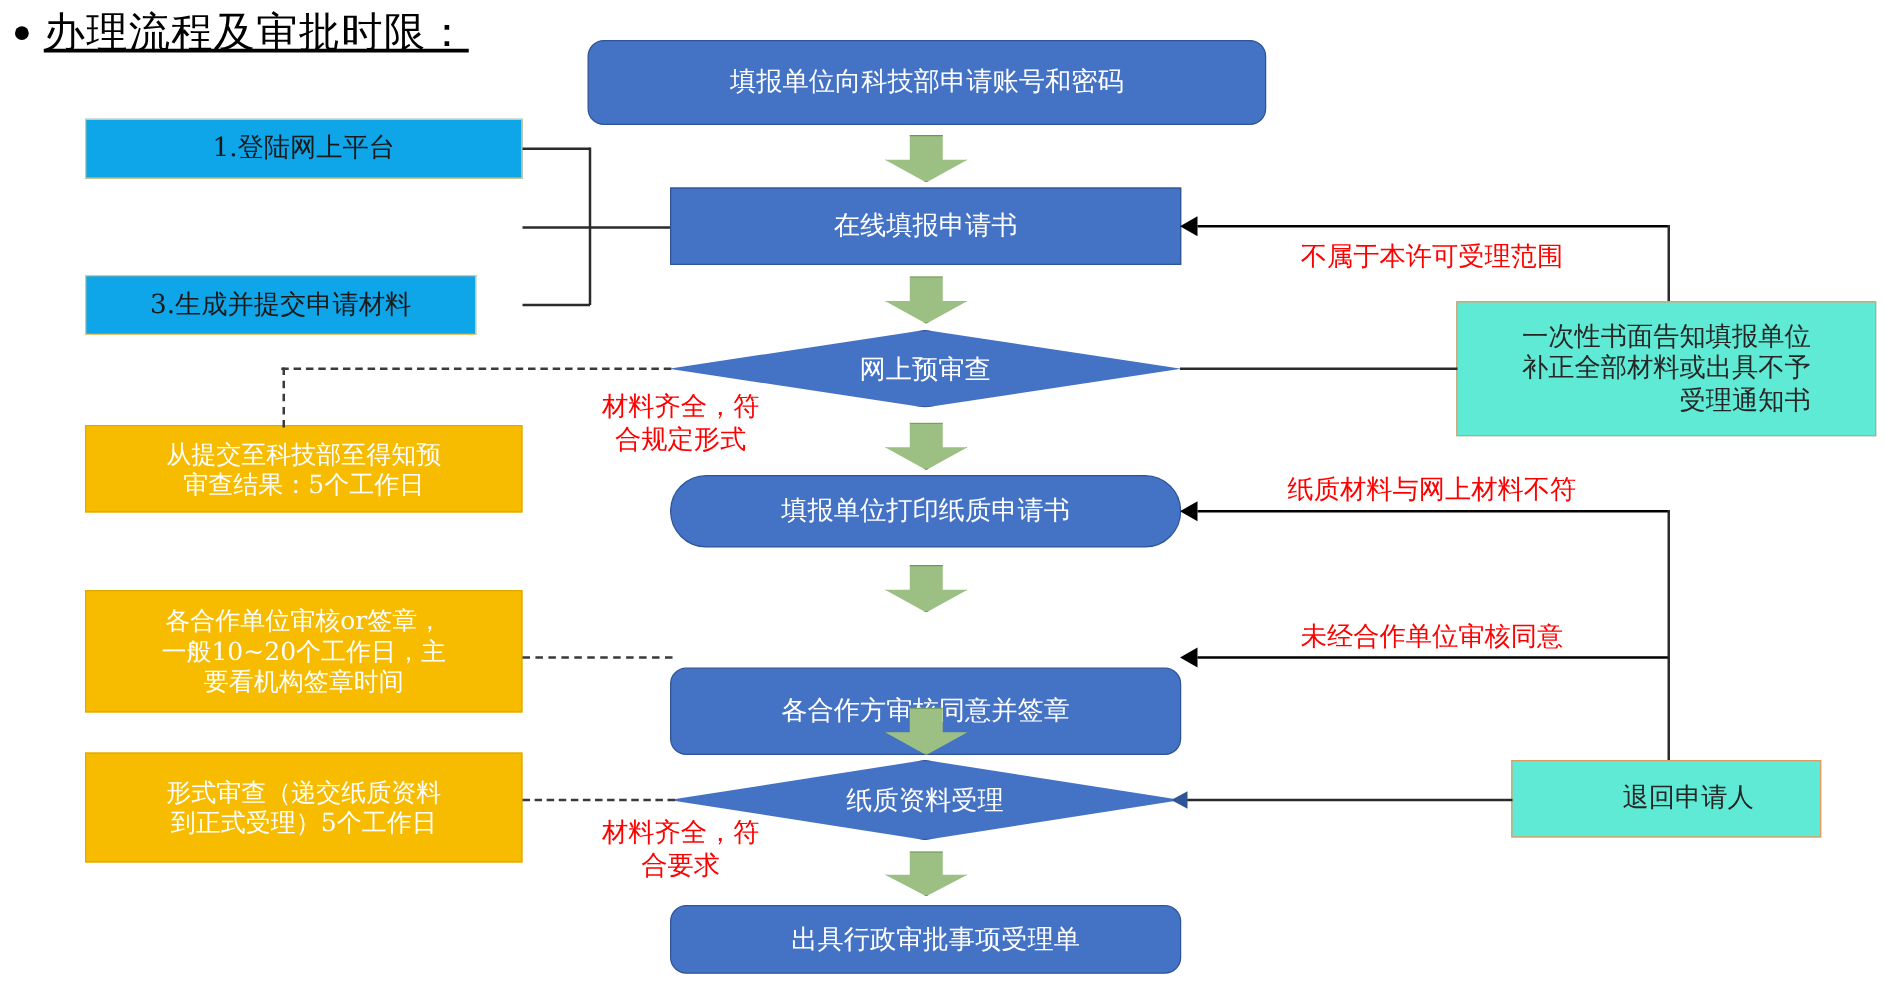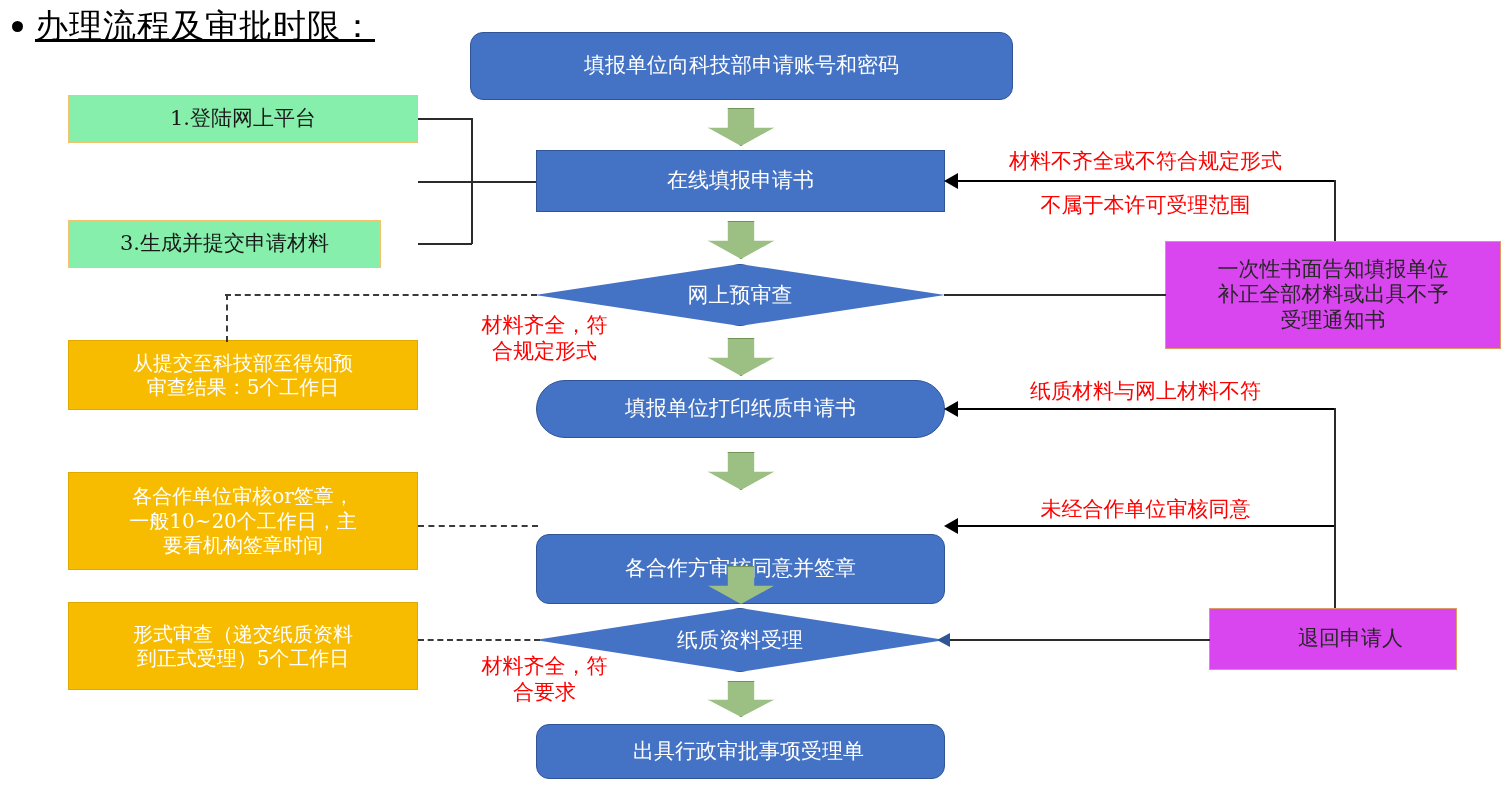--- a/index.html
+++ b/index.html
@@ -39,38 +39,39 @@
     text-align: center; line-height: 1.22;
   }
   .blue {
     background: #4472C4;
     border: 1px solid #2f5597;
     color: #ffffff;
     font-size: 21px;
   }
   .blue.rounded { border-radius: 13px; }
   .lightorange {
-    background: #86efac;
+    background: #0ea5e9;
     border: 1px solid #f2c36a;
     color: #1a1a1a;
     font-size: 21px;
   }
   .gold {
     background: #F7BB00;
     border: 1px solid #e0a900;
     color: #ffffff;
     font-size: 20px;
     padding: 0 8px;
   }
   .salmon {
-    background: #d946ef;
+    background: #5eead4;
     border: 1px solid #e09a63;
     color: #262626;
     font-size: 21px;
     padding: 0 10px;
+    text-align: right;
   }
 
   
   .diamond-wrap { }
   .diamond-shape {
     position: absolute; inset: 0;
     background: #4472C4;
     border: 1px solid #2f5597;
     clip-path: polygon(50% 0%, 100% 50%, 50% 100%, 0% 50%);
   }
@@ -199,21 +200,20 @@
 到正式受理）5个工作日</span>
   </div>
 
   <div class="abs hdash" style="left:225px; top:294px; width:312px;"></div>
   <div class="abs vdash" style="left:226px; top:294px; height:48px;"></div>
 
   <div class="abs hdash" style="left:418px; top:525px; width:120px;"></div>
 
   <div class="abs hdash" style="left:418px; top:639px; width:122px;"></div>
 
-  <div class="abs redlabel" style="left:958px; top:148px; width:375px;">材料不齐全或不符合规定形式</div>
   <div class="abs redlabel" style="left:958px; top:192px; width:375px;">不属于本许可受理范围</div>
 
   <div class="abs hline-thick" style="left:958px; top:180px; width:378px;"></div>
   <div class="abs arrow-left" style="left:944px; top:173px;"></div>
 
   <div class="abs vline" style="left:1334px; top:180px; height:62px;"></div>
 
   <div class="abs node salmon" style="left:1165px; top:241px; width:336px; height:108px; flex-direction:column;">
     <span style="white-space:pre-line;">一次性书面告知填报单位
 补正全部材料或出具不予

